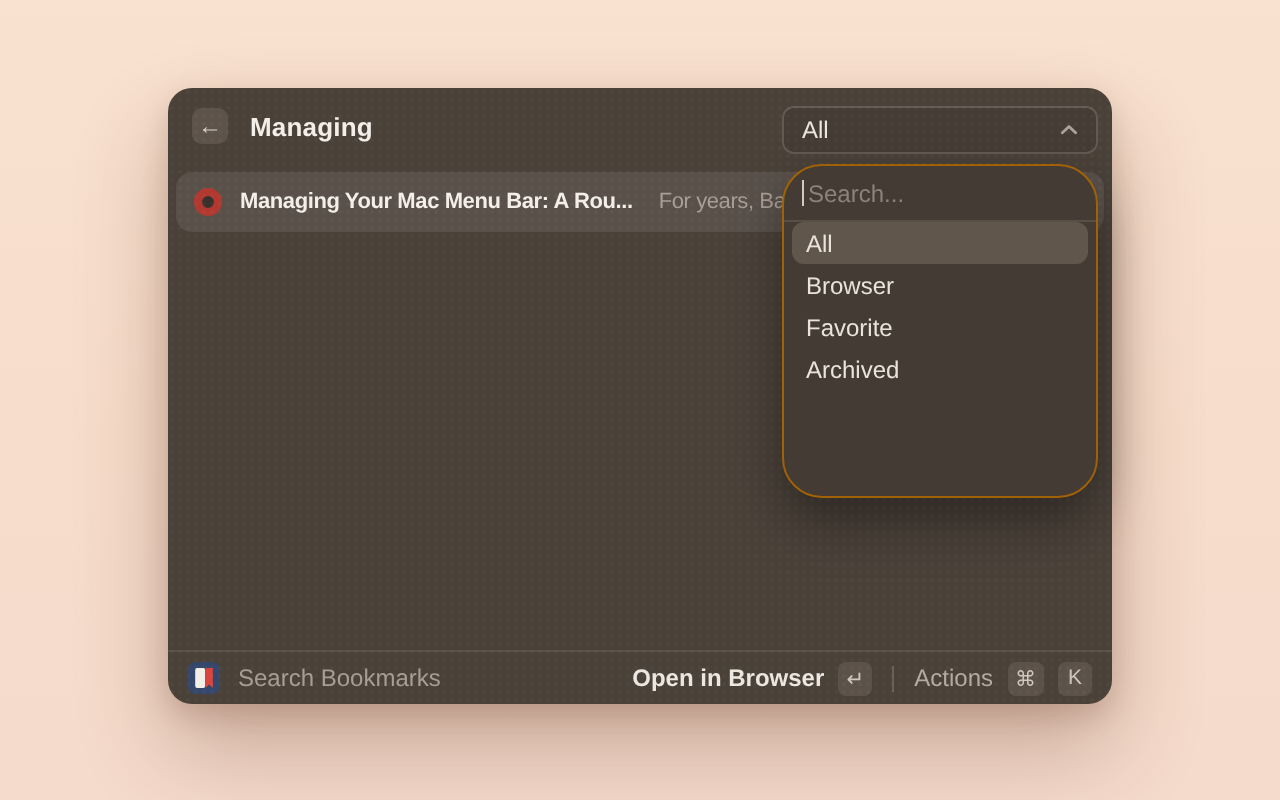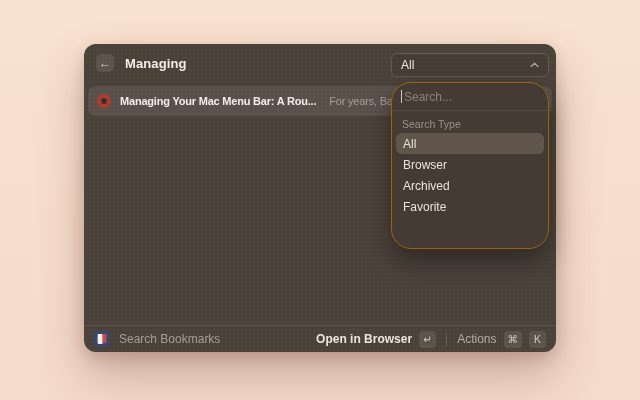--- a/index.html
+++ b/index.html
@@ -105,25 +105,24 @@
       <div class="ring-icon"></div>
       <div class="row-title">Managing Your Mac Menu Bar: A Rou...</div>
       <div class="row-subtitle">For years, Bartender has ren</div>
     </div>
 
     <div class="dropdown">
       <div class="dd-search">
         <span class="text-caret"></span>
         <span class="dd-placeholder">Search...</span>
       </div>
-      <div class="dd-section">Search Type</div>
       <div class="dd-option selected">All</div>
       <div class="dd-option">Browser</div>
+      <div class="dd-option">Favorite</div>
       <div class="dd-option">Archived</div>
-      <div class="dd-option">Favorite</div>
     </div>
 
     <div class="footer">
       <span class="app-icon">
         <svg width="16" height="16" viewBox="0 0 16 16">
           <rect width="16" height="16" rx="4" fill="#35476b"></rect>
           <rect x="3.6" y="3" width="5" height="10" rx="1" fill="#f2efe9"></rect>
           <path d="M8.8 3 h3.6 v10 l-1.8 -1.8 -1.8 1.8 z" fill="#d9453c"></path>
         </svg>
       </span>

